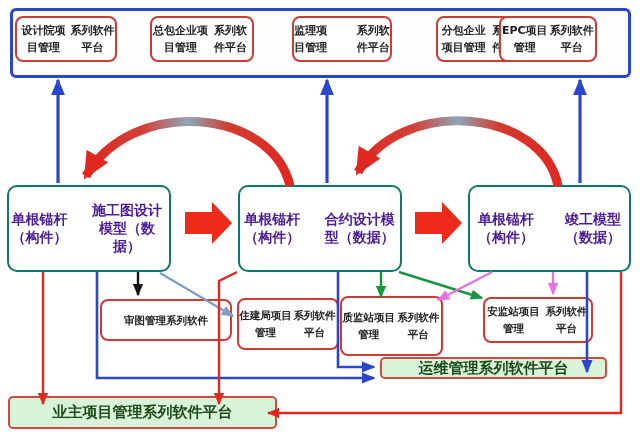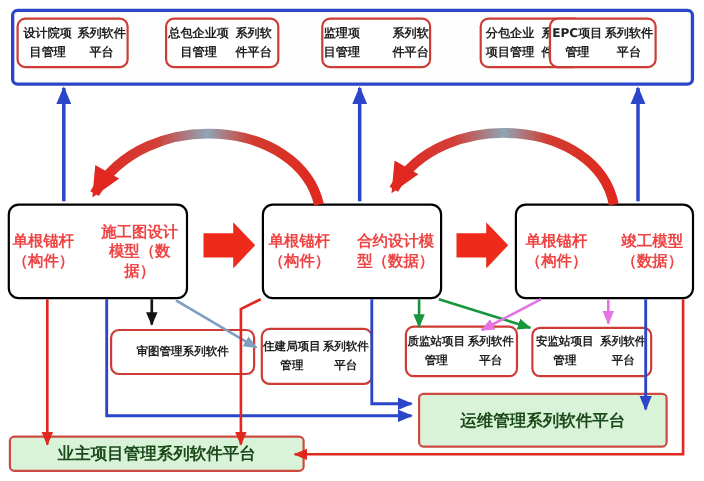--- a/index.html
+++ b/index.html
@@ -8,22 +8,22 @@
     font-family:"DejaVu Sans","Liberation Sans",sans-serif;
   }
   .box{position:absolute;display:flex;flex-direction:row;align-items:center;justify-content:center;
        text-align:center;background:#ffffff;box-sizing:border-box;z-index:2;}
   
   .top-container{position:absolute;left:10px;top:8px;width:615px;height:64px;
        border:3px solid #2b46c8;border-radius:6px;background:#fdfdfd;z-index:1;}
   .top-box{border:2px solid #cd3c34;border-radius:8px;height:46px;top:16px;
        font-size:11px;font-weight:600;color:#222;line-height:1.55;}
   
-  .model-box{border:2px solid #000000;border-radius:10px;top:185px;height:87px;
-       font-size:14px;font-weight:600;color:#ef4444;gap:15px;}
+  .model-box{border:2px solid #0f766e;border-radius:10px;top:185px;height:87px;
+       font-size:14px;font-weight:600;color:#4c1d95;gap:15px;}
   
   .agency-box{border:2px solid #cd3c34;border-radius:8px;
        font-size:10.5px;font-weight:600;color:#222;line-height:1.6;}
   
   .green-bar{border:2px solid #cd4a40;border-radius:5px;background:#d9f3d9;
        font-size:15px;font-weight:700;color:#1b4a1b;}
   .overlay{position:absolute;left:0;top:0;width:640px;height:437px;z-index:5;pointer-events:none;}
 </style>
 </head>
 <body>
@@ -66,30 +66,30 @@
     <span>竣工模型（数据）</span>
   </div>
 
   <div class="box agency-box" style="left:100px;top:299px;width:132px;height:42px;">
     <span>审图管理系列软件</span>
   </div>
   <div class="box agency-box" style="left:237px;top:298px;width:102px;height:52px;">
     <span>住建局项目管理</span>
     <span>系列软件平台</span>
   </div>
-  <div class="box agency-box" style="left:368px;top:296px;width:103px;height:47px;">
+  <div class="box agency-box" style="left:340px;top:296px;width:103px;height:60px;">
     <span>质监站项目管理</span>
     <span>系列软件平台</span>
   </div>
   <div class="box agency-box" style="left:483px;top:297px;width:110px;height:46px;">
     <span>安监站项目管理</span>
     <span>系列软件平台</span>
   </div>
 
-  <div class="box green-bar" style="left:380px;top:357px;width:227px;height:50px;">
+  <div class="box green-bar" style="left:380px;top:357px;width:227px;height:22px;">
     <span>运维管理系列软件平台</span>
   </div>
   <div class="box green-bar" style="left:8px;top:396px;width:269px;height:33px;">
     <span>业主项目管理系列软件平台</span>
   </div>
 
   <svg class="overlay" viewBox="0 0 640 437" xmlns="http://www.w3.org/2000/svg">
     <defs>
       <linearGradient id="arcGrad" x1="0" y1="0" x2="1" y2="0">
         <stop offset="0%" stop-color="#e02820"></stop>

